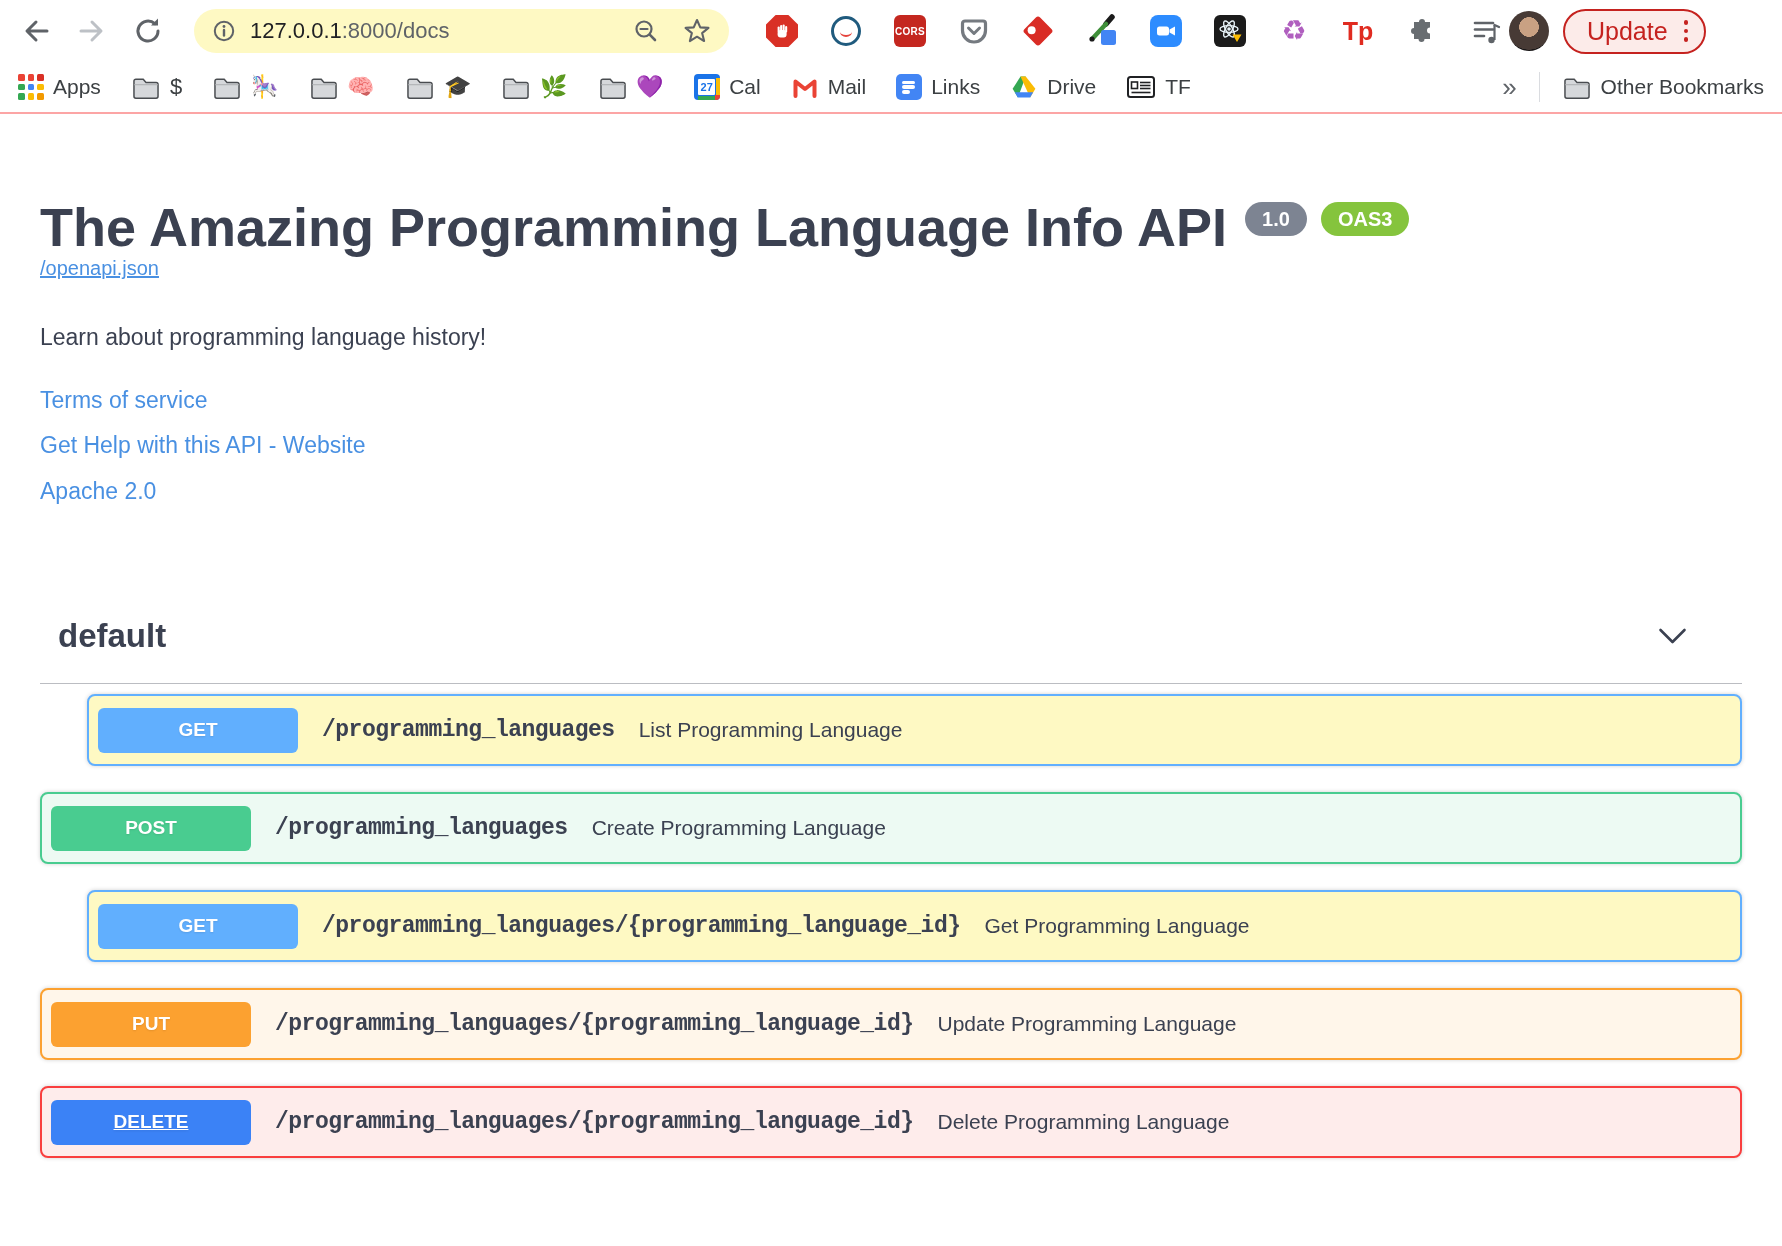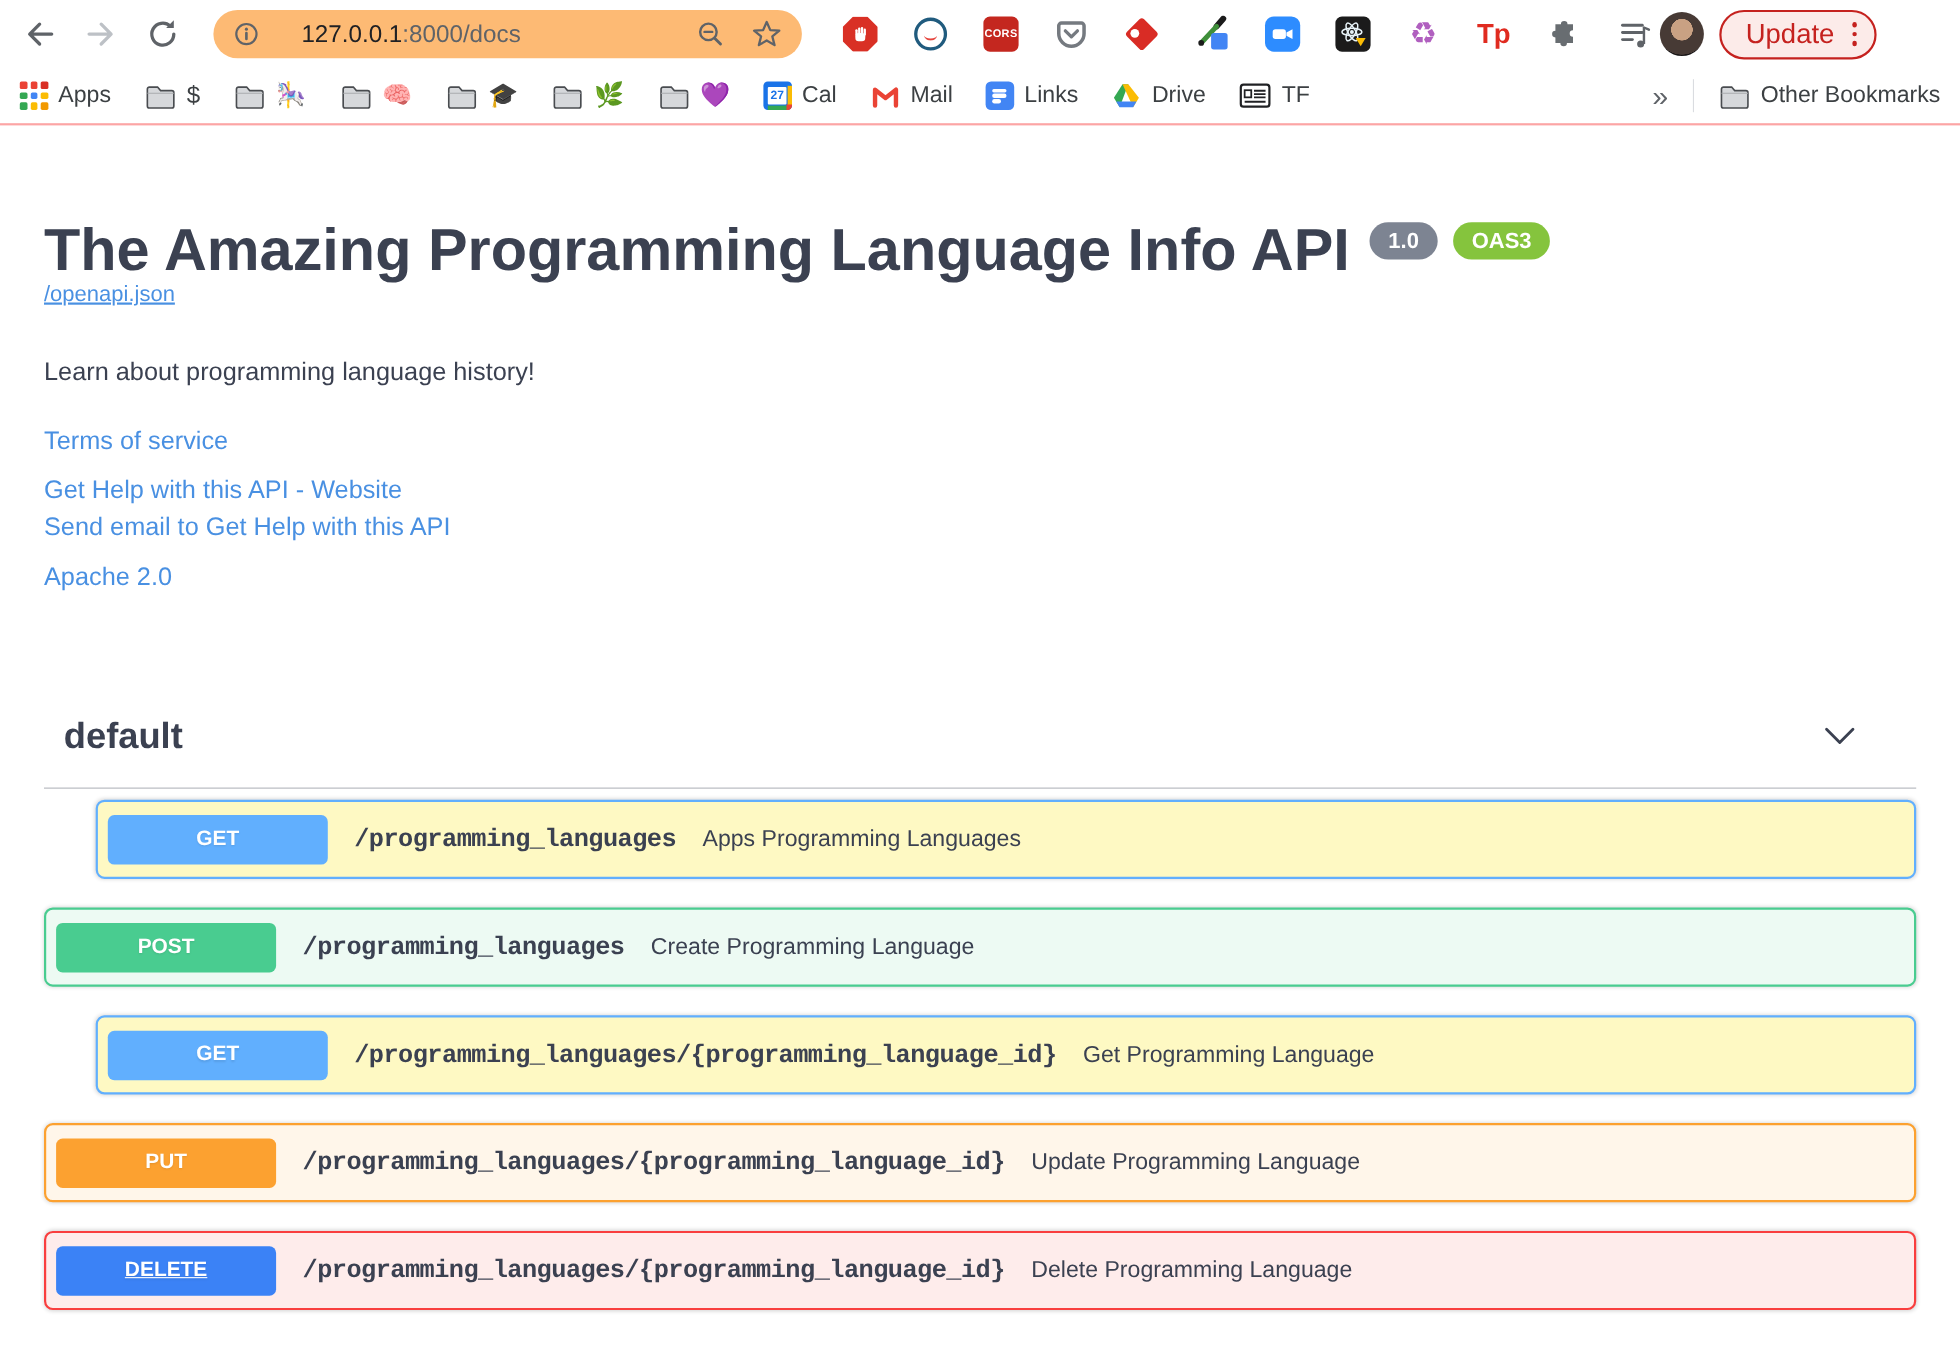--- a/index.html
+++ b/index.html
@@ -3,22 +3,22 @@
 <meta charset="utf-8">
 <style>
   * { box-sizing: border-box; margin: 0; padding: 0; }
   html,body { width:1782px; height:1246px; overflow:hidden; background:#fff;
               font-family:"Liberation Sans", sans-serif; }
 
   
   .toolbar { height:62px; display:flex; align-items:center; padding:0 24px 0 14px; background:#fff; }
   .tb-btn { width:44px; height:44px; display:grid; place-items:center; border-radius:50%; flex:0 0 auto; }
   .tb-btn + .tb-btn { margin-left:12px; }
-  .omnibox { margin-left:24px; width:535px; height:44px; background:#fdba74; border-radius:22px;
-             display:flex; align-items:center; padding:0 18px; flex:0 0 auto;gap:24px; }
+  .omnibox { margin-left:24px; width:535px; height:44px; background:#fef9c3; border-radius:22px;
+             display:flex; align-items:center; padding:0 18px; flex:0 0 auto; }
   .omnibox .url { font-size:22px; color:#202124; margin-left:14px; white-space:nowrap; }
   .omnibox .url .muted { color:#5f6368; }
   .omni-right { margin-left:auto; display:flex; align-items:center; gap:24px; }
   .ext-strip { display:flex; align-items:center; gap:30px; margin-left:36px; }
   .ext { width:34px; height:34px; display:grid; place-items:center; flex:0 0 auto; }
 
   .octagon { width:32px; height:32px; background:#d93025; display:grid; place-items:center;
              clip-path:polygon(30% 0,70% 0,100% 30%,100% 70%,70% 100%,30% 100%,0 70%,0 30%); }
   .bubble { width:30px; height:30px; border-radius:50%; border:3px solid #205b7e; background:#fff; position:relative; }
   .bubble::after { content:""; position:absolute; left:6px; right:6px; bottom:6px; height:8px;
@@ -356,37 +356,36 @@
     </span>
   </div>
 
   <a class="spec-link" href="#">/openapi.json</a>
 
   <div class="desc">Learn about programming language history!</div>
 
   <a class="swlink tos" href="#">Terms of service</a>
   <div class="help-block">
     <a class="swlink" href="#">Get Help with this API - Website</a>
-    <a class="swlink" href="#">Send email to Get Help with this API</a>
   </div>
   <a class="swlink license" href="#">Apache 2.0</a>
 
   <div class="section-head">
     <h2>default</h2>
     <span class="spacer"></span>
     <svg width="29" height="17" viewBox="0 0 29 17">
       <polyline points="2.5,2 14.5,14 26.5,2" fill="none" stroke="#3b4151" stroke-width="2.6" stroke-linecap="round" stroke-linejoin="round"></polyline>
     </svg>
   </div>
 
   <div class="endpoint-list">
       <div class="opblock m-get">
     <span class="method-badge">GET</span>
     <span class="ep-path">/programming_languages</span>
-    <span class="ep-summary">Apps Programming Languages</span>
+    <span class="ep-summary">List Programming Language</span>
   </div>
       <div class="opblock m-post">
     <span class="method-badge">POST</span>
     <span class="ep-path">/programming_languages</span>
     <span class="ep-summary">Create Programming Language</span>
   </div>
       <div class="opblock m-get">
     <span class="method-badge">GET</span>
     <span class="ep-path">/programming_languages/{programming_language_id}</span>
     <span class="ep-summary">Get Programming Language</span>

